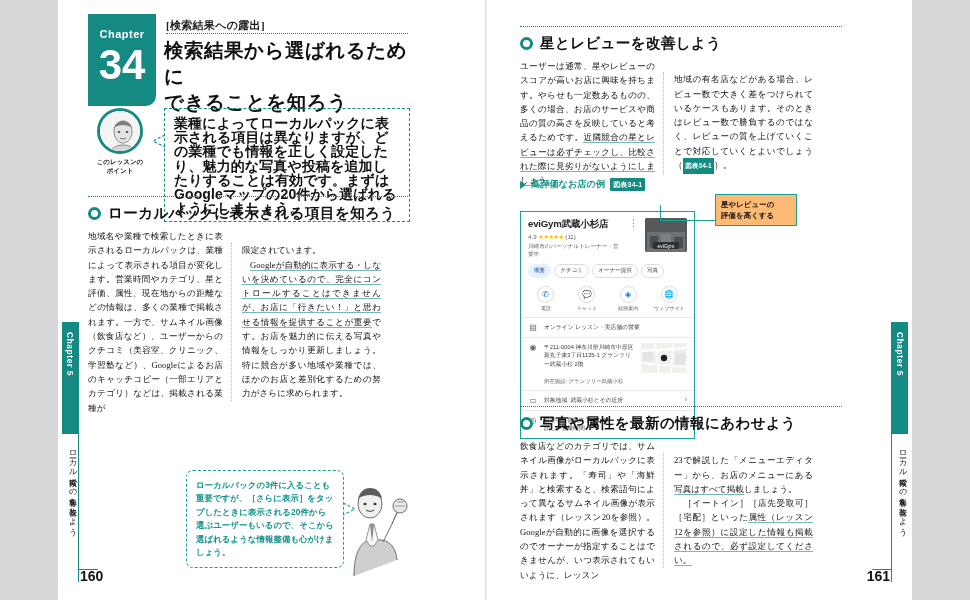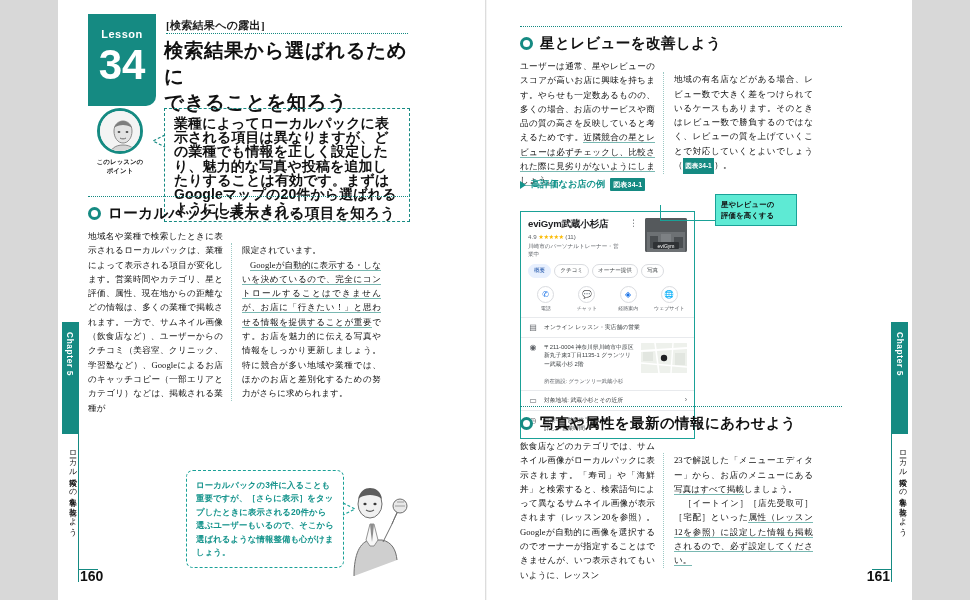--- a/index.html
+++ b/index.html
@@ -167,21 +167,21 @@
     display: flex; align-items: flex-start; gap: 6px;
     padding: 5px 7px; border-top: .8px solid #e8eaed;
     font-family: "Liberation Sans", sans-serif; font-size: 5.8px; color: #3c4043; line-height: 8.4px;
   }
   .mc-ic { width: 10px; flex: 0 0 auto; color: #5f6368; font-size: 8px; text-align: center; line-height: 9px; }
   .mc-chev { margin-left: auto; color: #5f6368; font-size: 7px; }
   .mc-map { width: 46px; height: 30px; flex: 0 0 auto; position: relative; overflow: hidden; background: #eef1ec; border-radius: 1px; }
   .mc-sub2 { font-family: "Liberation Sans", sans-serif; font-size: 5.4px; color: #5f6368; padding: 0 7px 5px 23px; }
 
   .annot {
-    position: absolute; border: 1.4px solid #1aa197; background: #5eead4;
+    position: absolute; border: 1.4px solid #1aa197; background: #fdba74;
     font-family: "Liberation Sans", sans-serif; font-weight: bold;
     font-size: 7.4px; line-height: 11px; color: #111; padding: 4px 5px;
     letter-spacing: .1px;
   }
   .leader { position: absolute; background: #1aa197; height: 1.2px; }
 
   
   .chtab {
     position: absolute; top: 322px; width: 16px; height: 112px;
     background: #158a82;
@@ -209,21 +209,21 @@
 </style>
 </head>
 <body>
 
 <div class="spread">
 
   <div class="page page-left">
     <div class="paper-edge-l"></div>
 
     <div class="lesson-badge">
-      <div class="lesson-word">Lesson</div>
+      <div class="lesson-word">Chapter</div>
       <div class="lesson-num">34</div>
     </div>
     <div class="lesson-kicker">[検索結果への露出]</div>
     <div class="kicker-rule"></div>
     <div class="lesson-title">
       <div>検索結果から選ばれるために</div>
       <div>できることを知ろう</div>
     </div>
 
     <div class="point-wrap">

